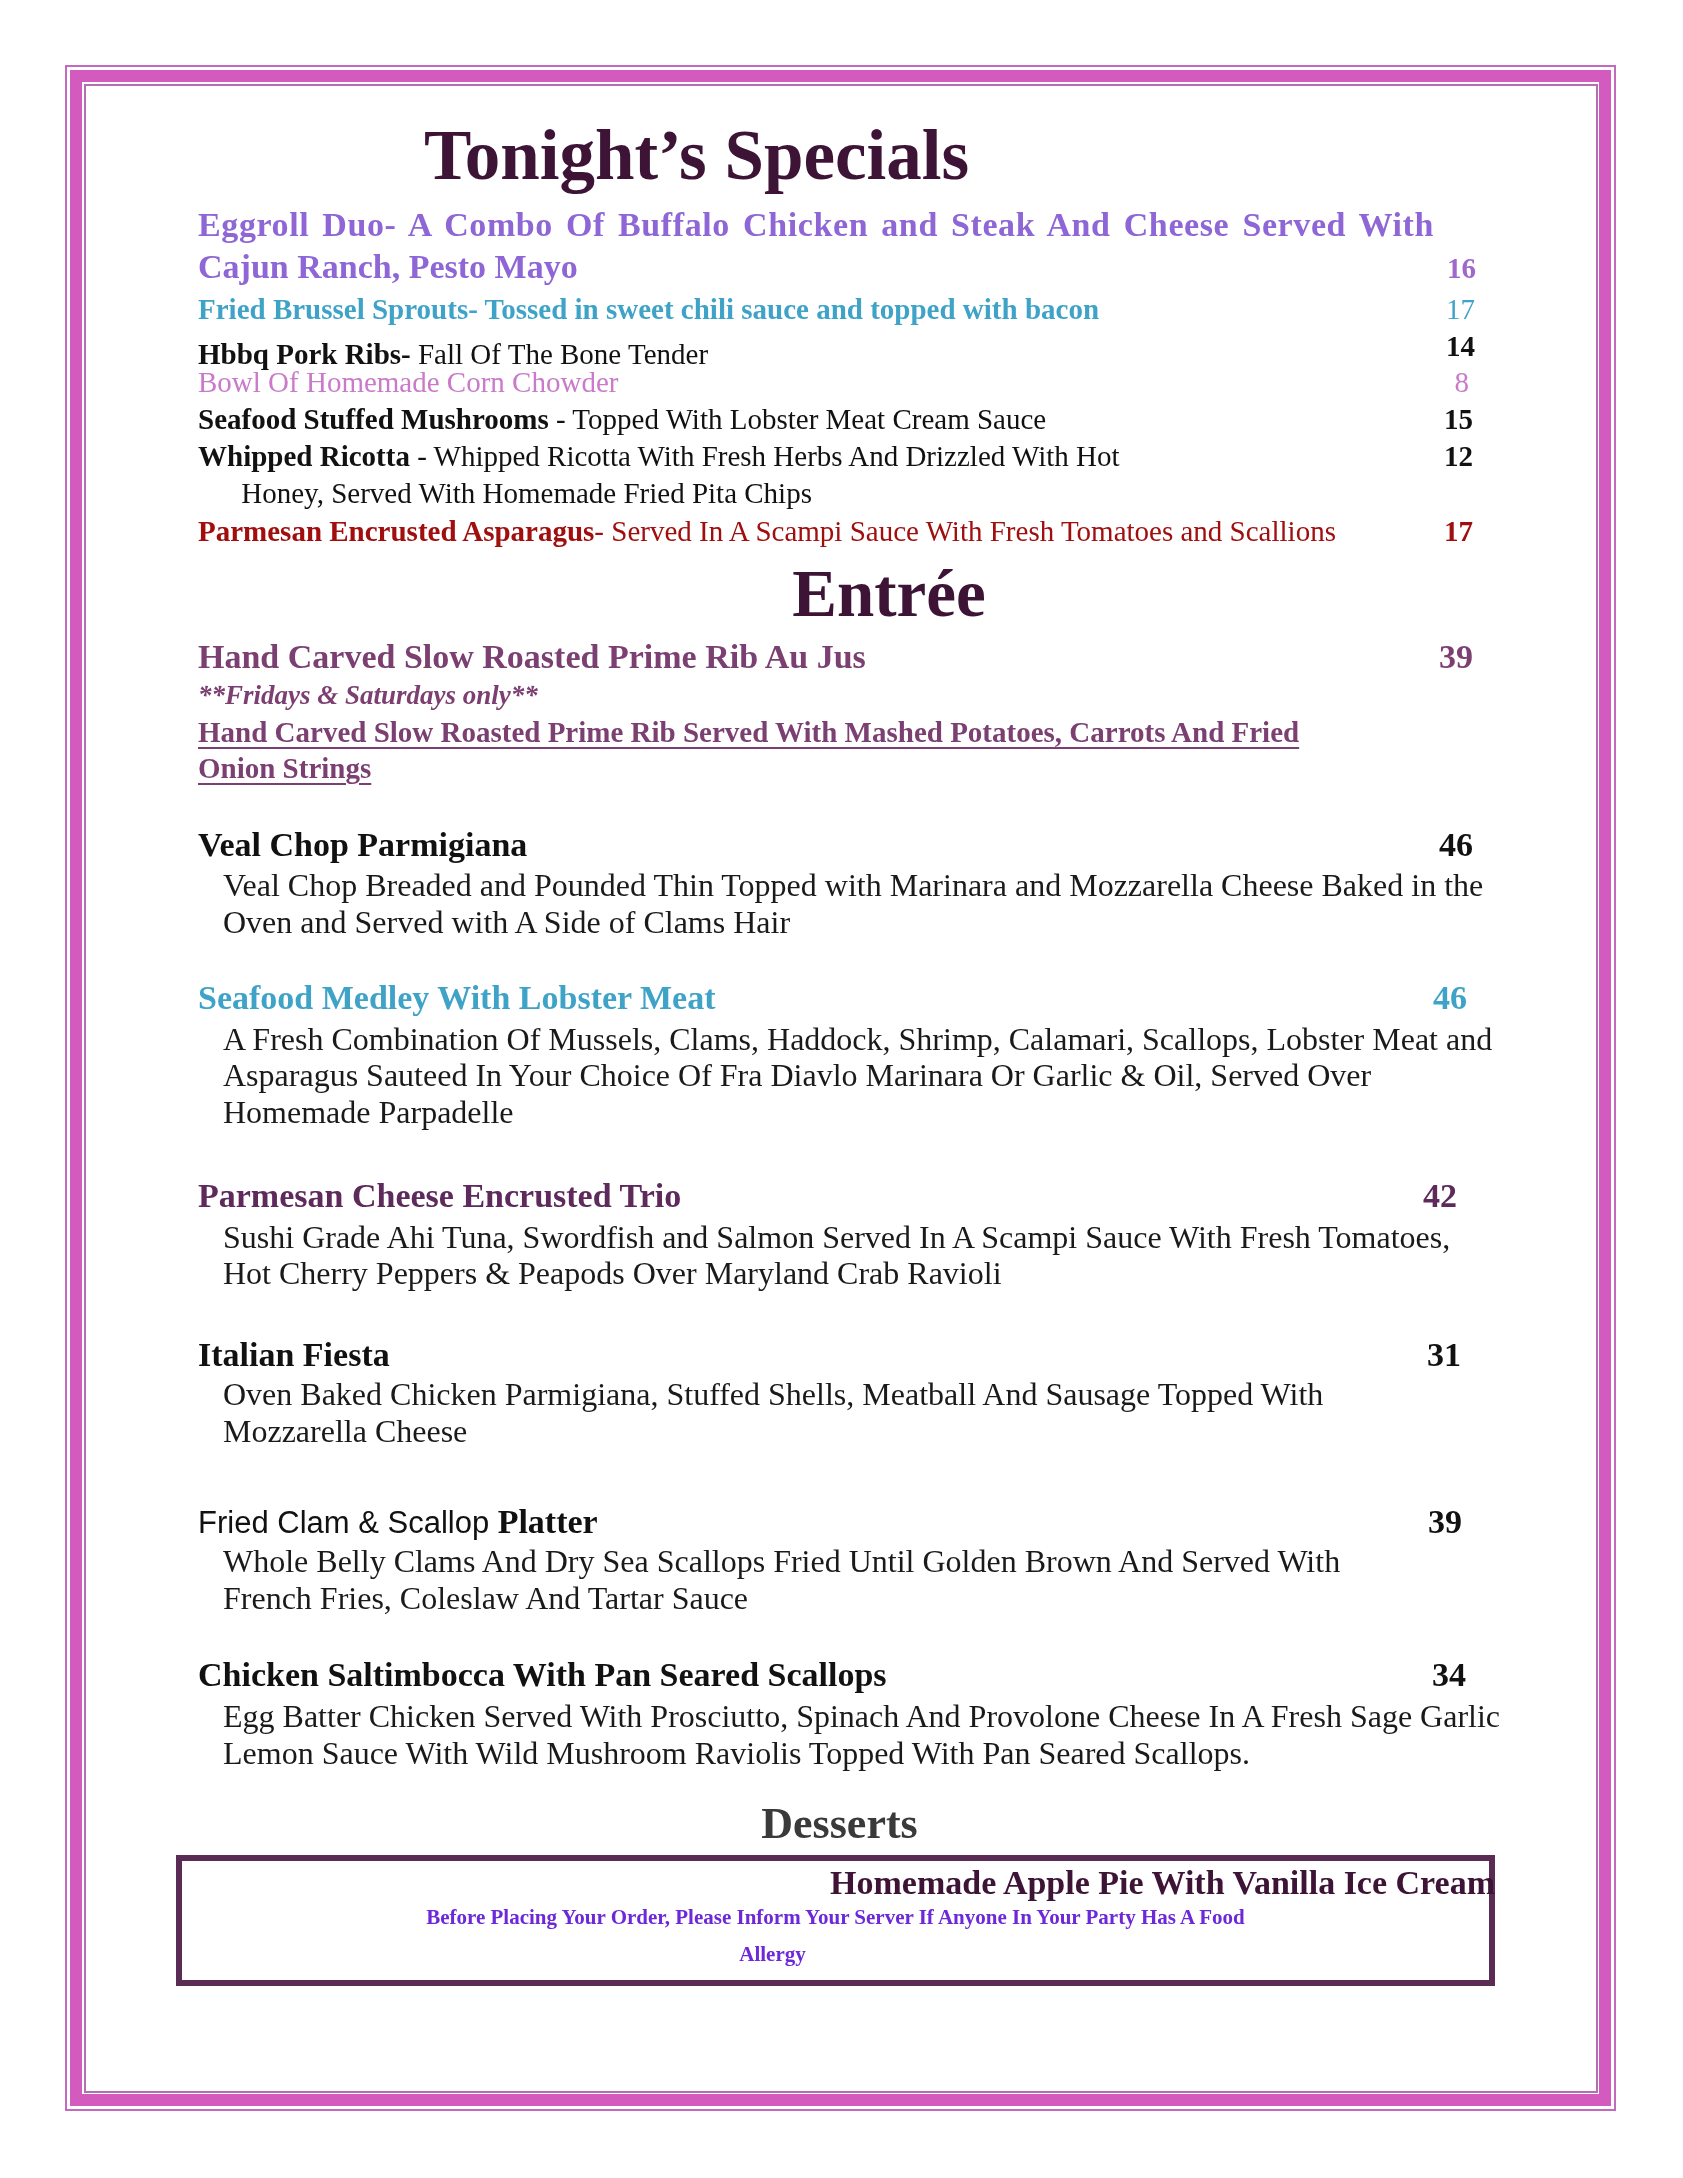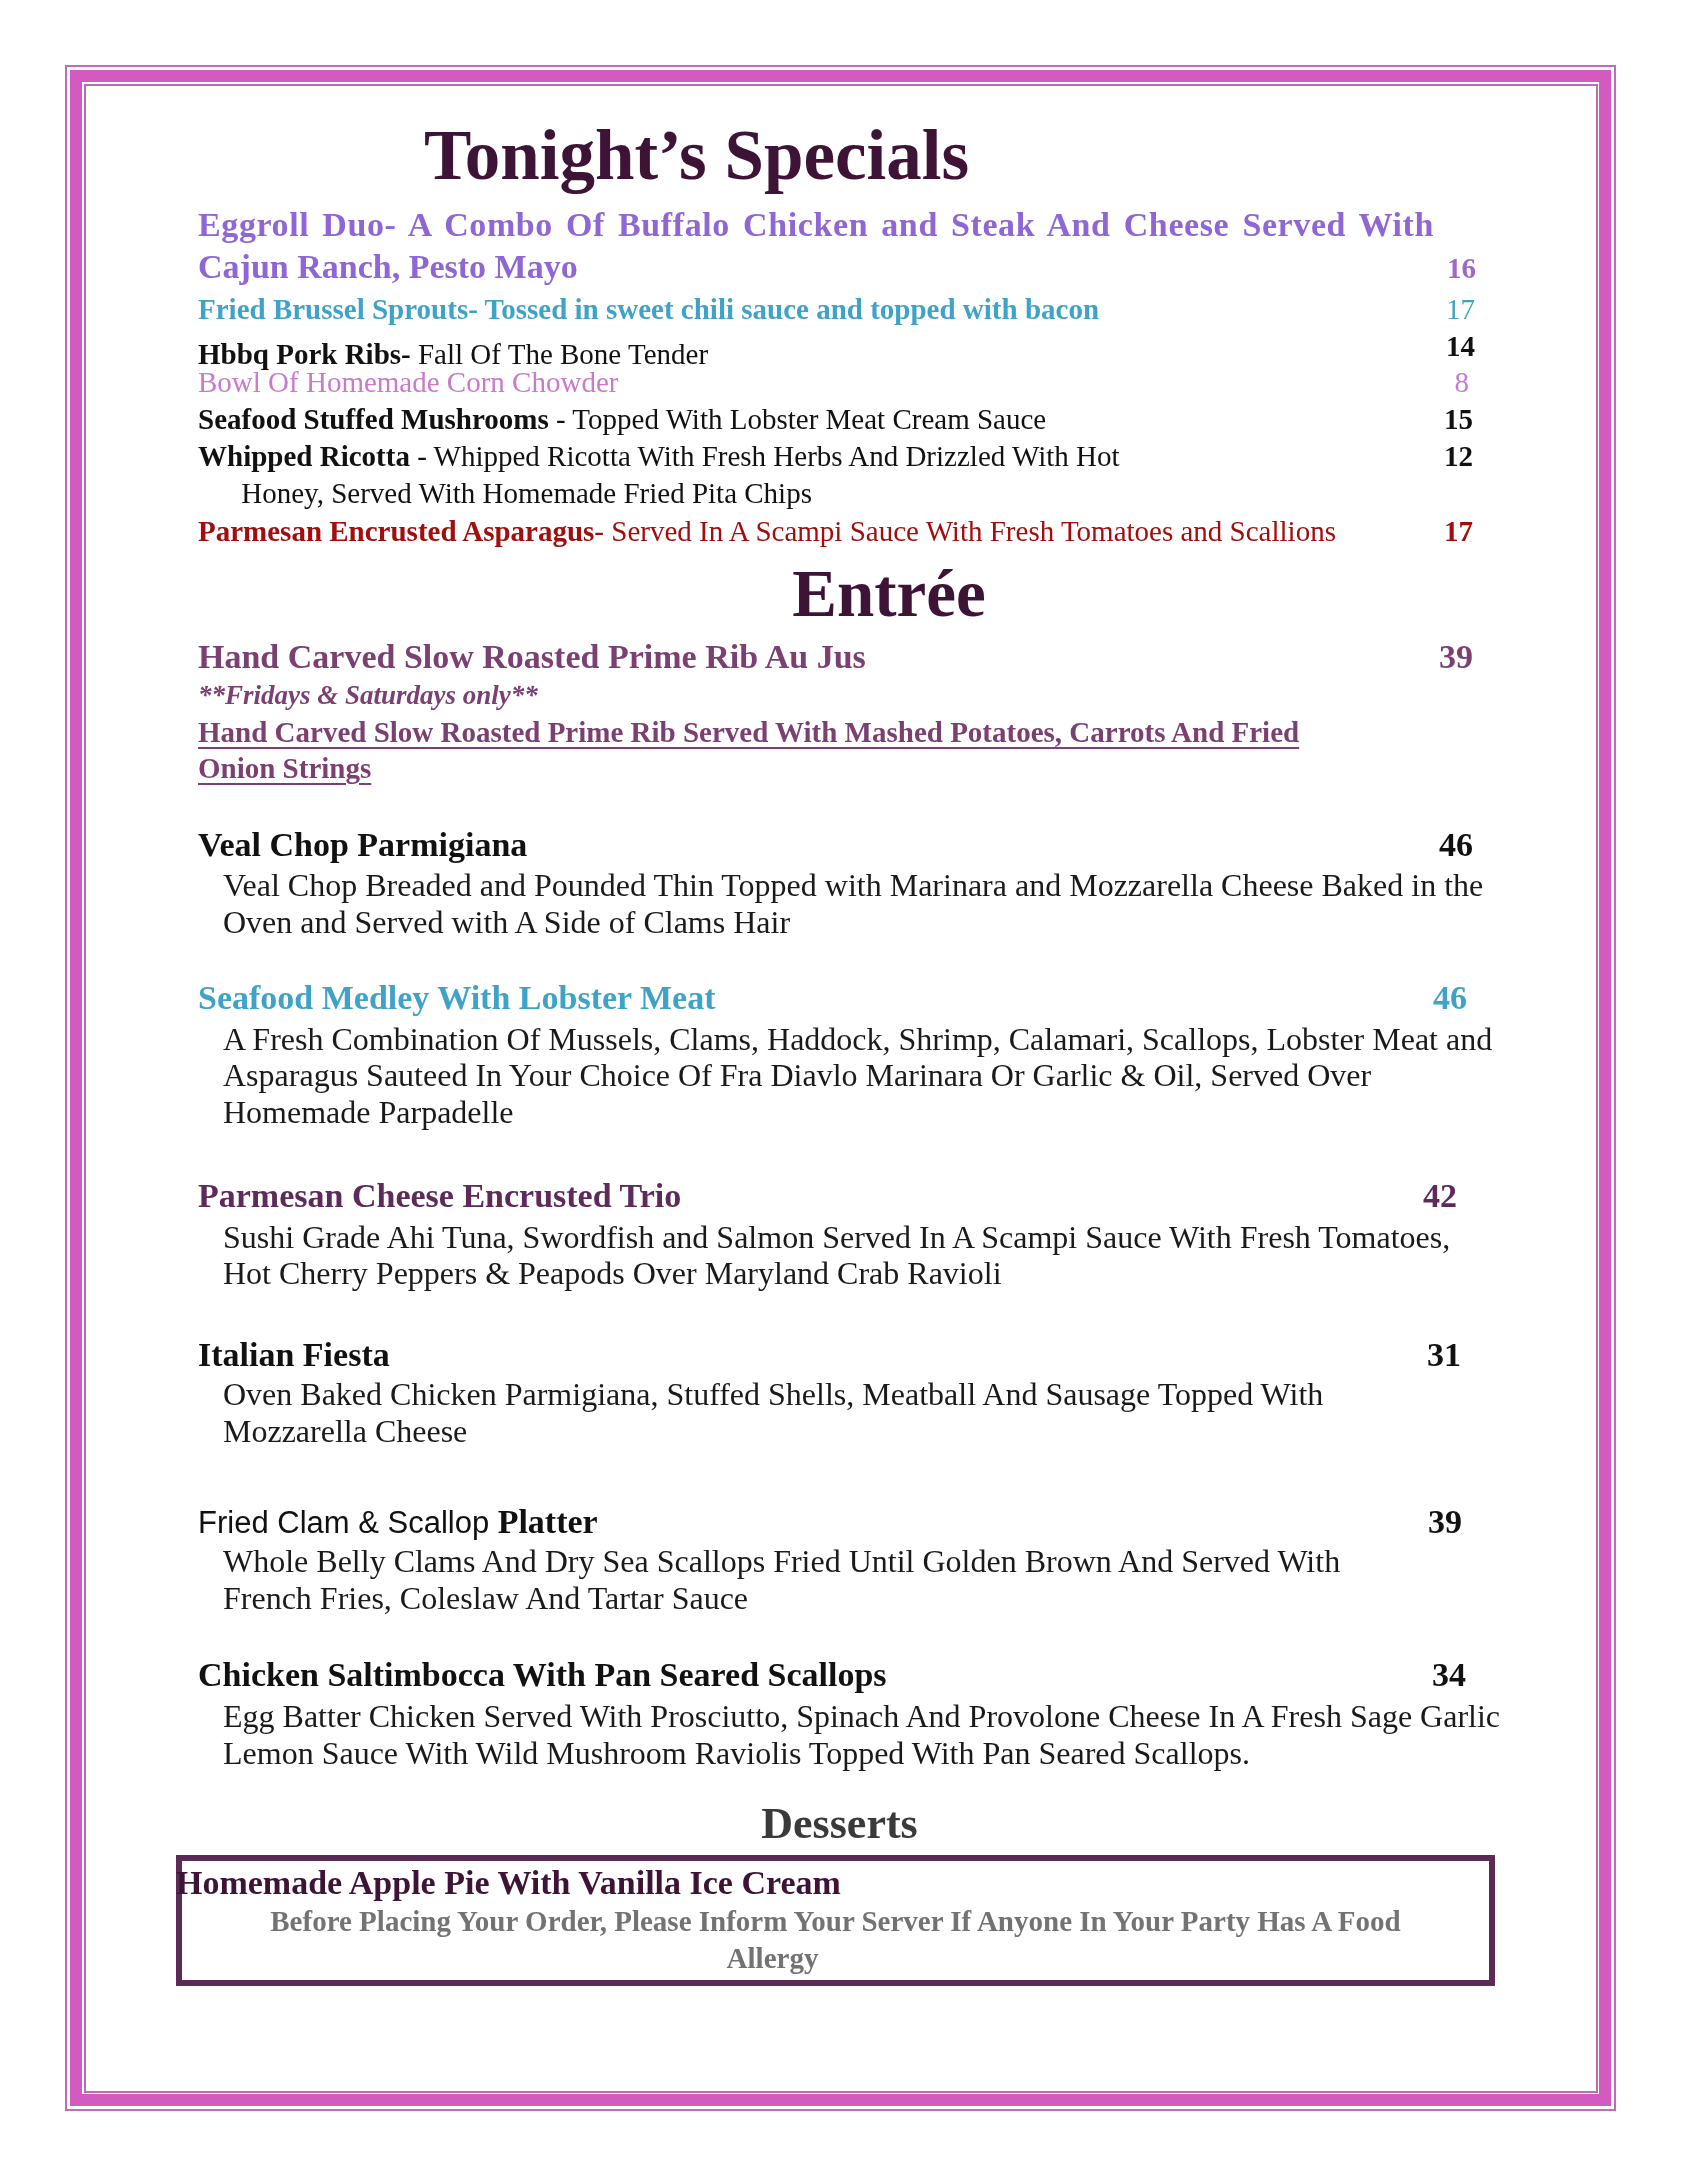--- a/index.html
+++ b/index.html
@@ -18,21 +18,21 @@
   .h-desserts { font-size:44px; font-weight:bold; color:#3a3a3a; }
   .spec { font-size:29px; }
   .spec b { font-weight:bold; }
   .price { position:absolute; font-size:29px; font-weight:bold; line-height:1; text-align:right; }
   .entree-name { font-size:34px; font-weight:bold; }
   .entree-desc { font-size:32px; color:#1a1a1a;margin-left:25px; }
   .eprice { position:absolute; font-size:34px; font-weight:bold; line-height:1; text-align:right; }
   .dessert-box { position:absolute; left:176px; top:1855px; width:1319px; height:131px;
                  border:6px solid #5a2c55; box-sizing:border-box; }
   .apple { font-size:34px; font-weight:bold; color:#3d1436; }
-  .allergy { font-size:29px; font-weight:bold; color:#737373; }
+  .allergy { font-size:21px; font-weight:bold; color:#6d28d9; }
   .sans { font-family:"Liberation Sans", "DejaVu Sans", sans-serif; font-weight:normal; }
 </style>
 </head>
 <body>
 
 <div>
   <div class="frame-outer"></div>
   <div class="frame-band"></div>
   <div class="frame-inner"></div>
 
@@ -101,17 +101,17 @@
     <div class="abs entree-desc" style="left:198px; top:1582px;">French Fries, Coleslaw And Tartar Sauce</div>
 
     <div class="abs entree-name" style="left:198px; top:1658px; color:#111;">Chicken Saltimbocca With Pan Seared Scallops</div>
     <div class="eprice" style="right:217px; top:1658px; color:#111;">34</div>
     <div class="abs entree-desc" style="left:198px; top:1700px;">Egg Batter Chicken Served With Prosciutto, Spinach And Provolone Cheese In A Fresh Sage Garlic</div>
     <div class="abs entree-desc" style="left:198px; top:1737px;">Lemon Sauce With Wild Mushroom Raviolis Topped With Pan Seared Scallops.</div>
   </div>
 
   <div class="abs h-desserts" style="left:0; width:1679px; text-align:center; top:1802px;">Desserts</div>
   <div class="dessert-box"></div>
-  <div class="abs apple" style="left:176px; width:1319px; text-align:left; top:1866px;">Homemade Apple Pie With Vanilla Ice Cream</div>
+  <div class="abs apple" style="left:176px; width:1319px; text-align:right; top:1866px;">Homemade Apple Pie With Vanilla Ice Cream</div>
   <div class="abs allergy" style="left:176px; width:1319px; text-align:center; top:1907px;">Before Placing Your Order, Please Inform Your Server If Anyone In Your Party Has A Food</div>
   <div class="abs allergy" style="left:176px; width:1193px; text-align:center; top:1944px;">Allergy</div>
 </div>
 
 
 </body></html>

